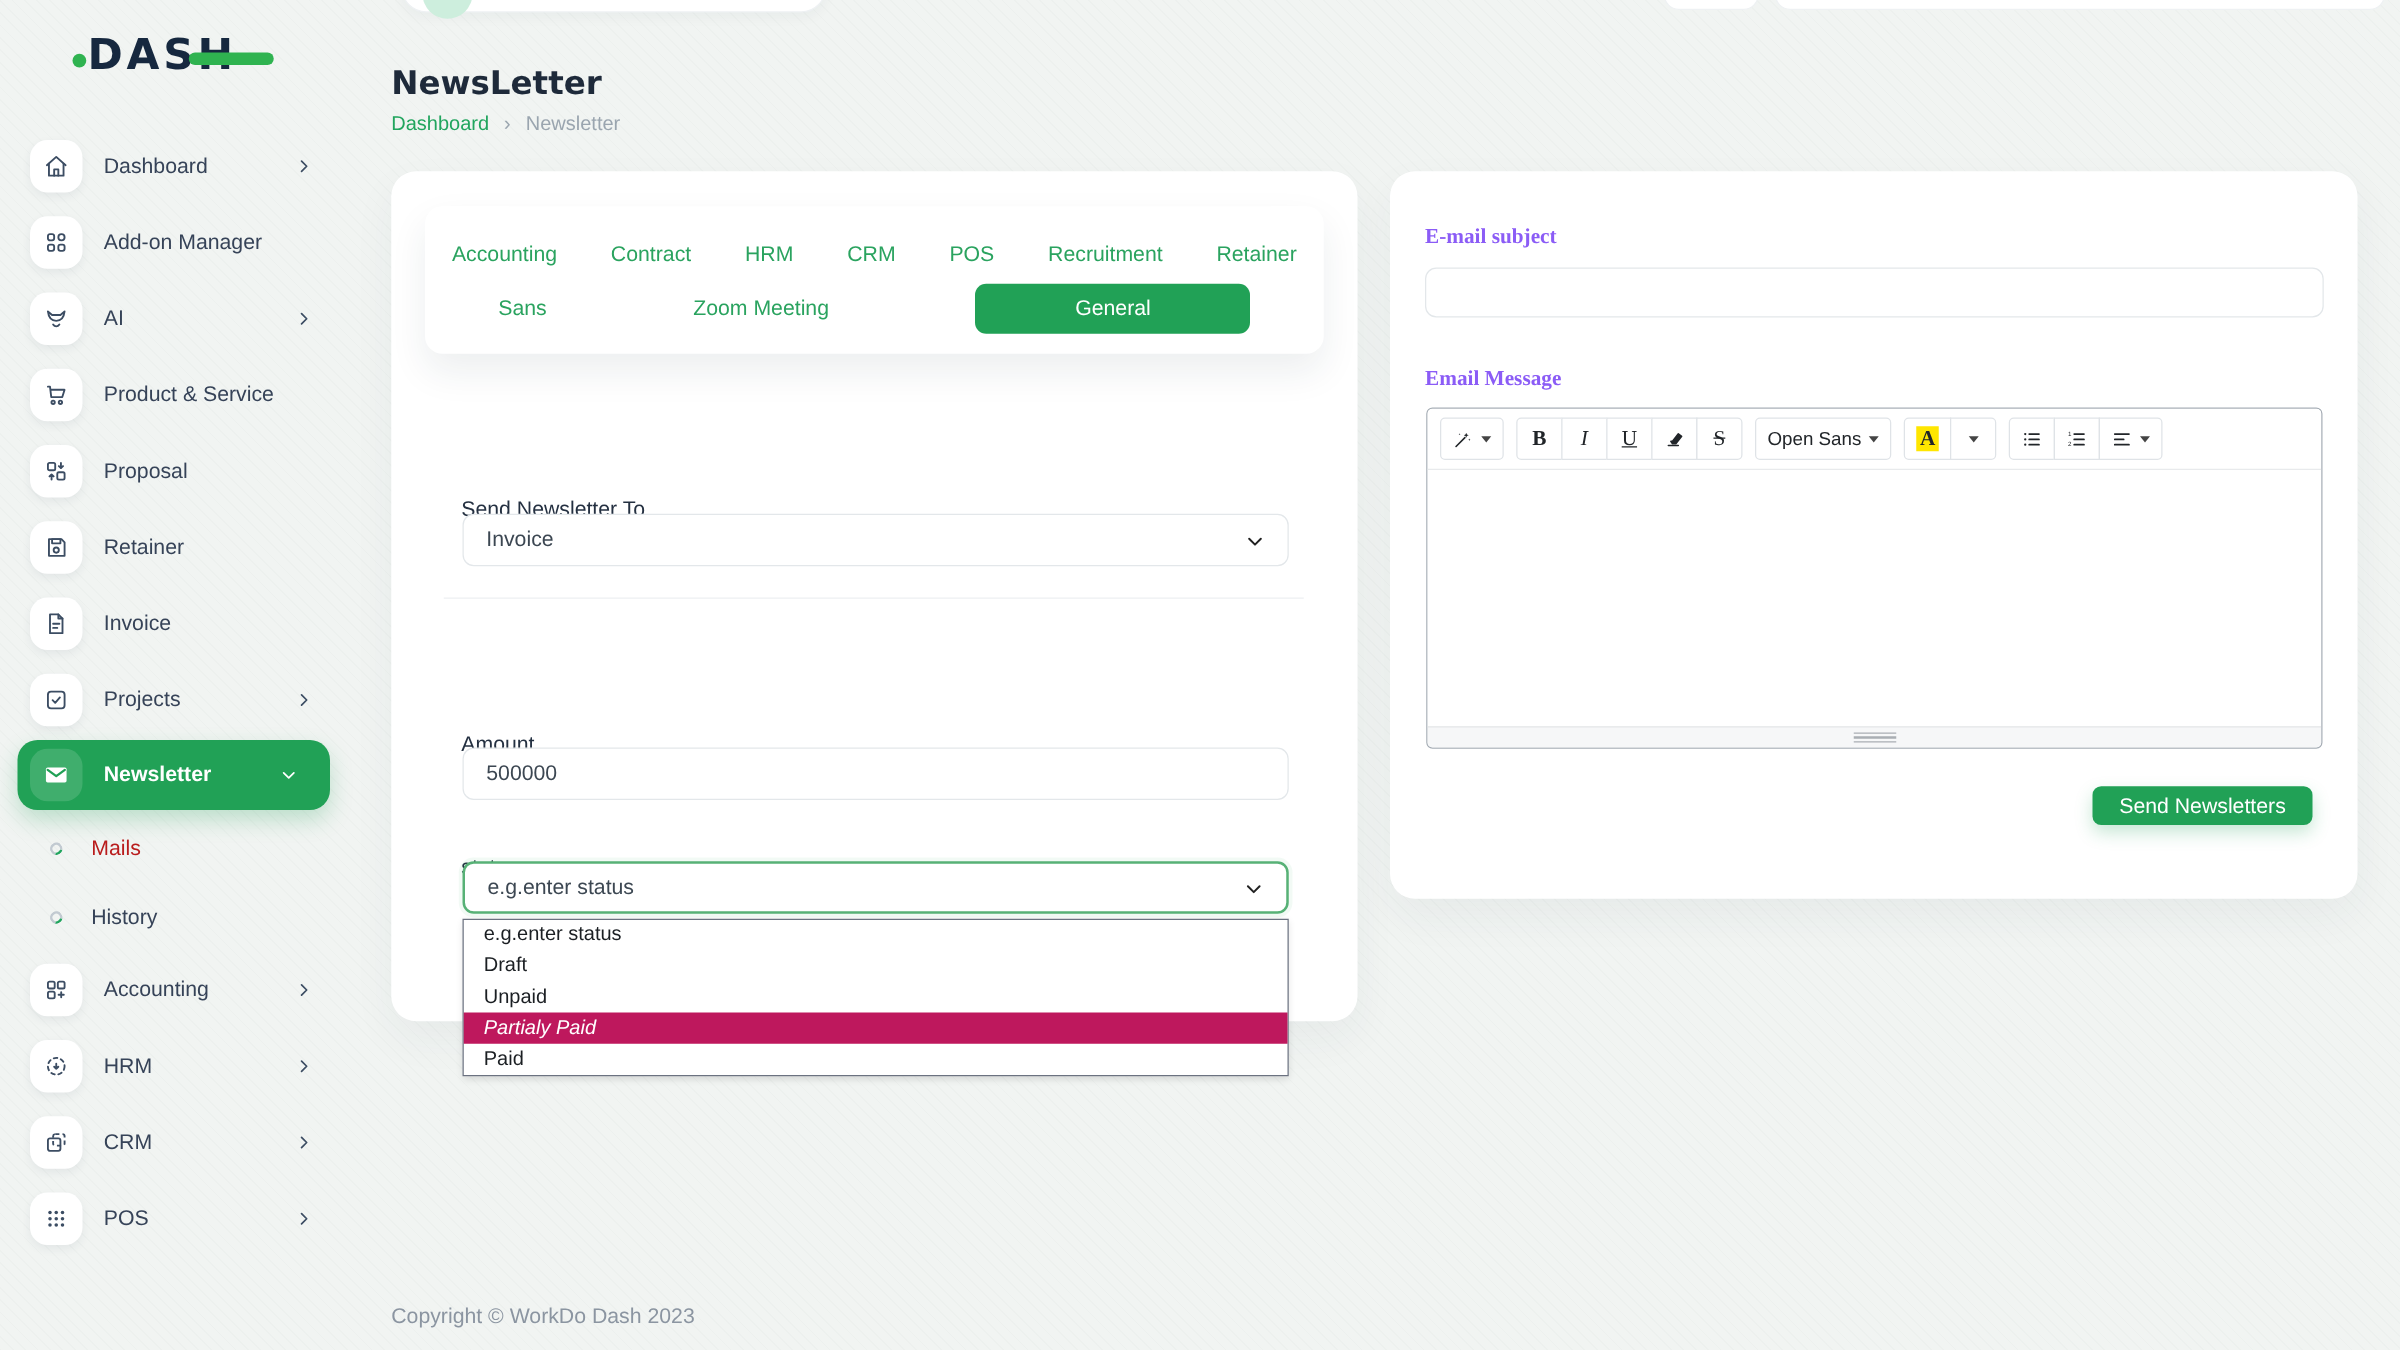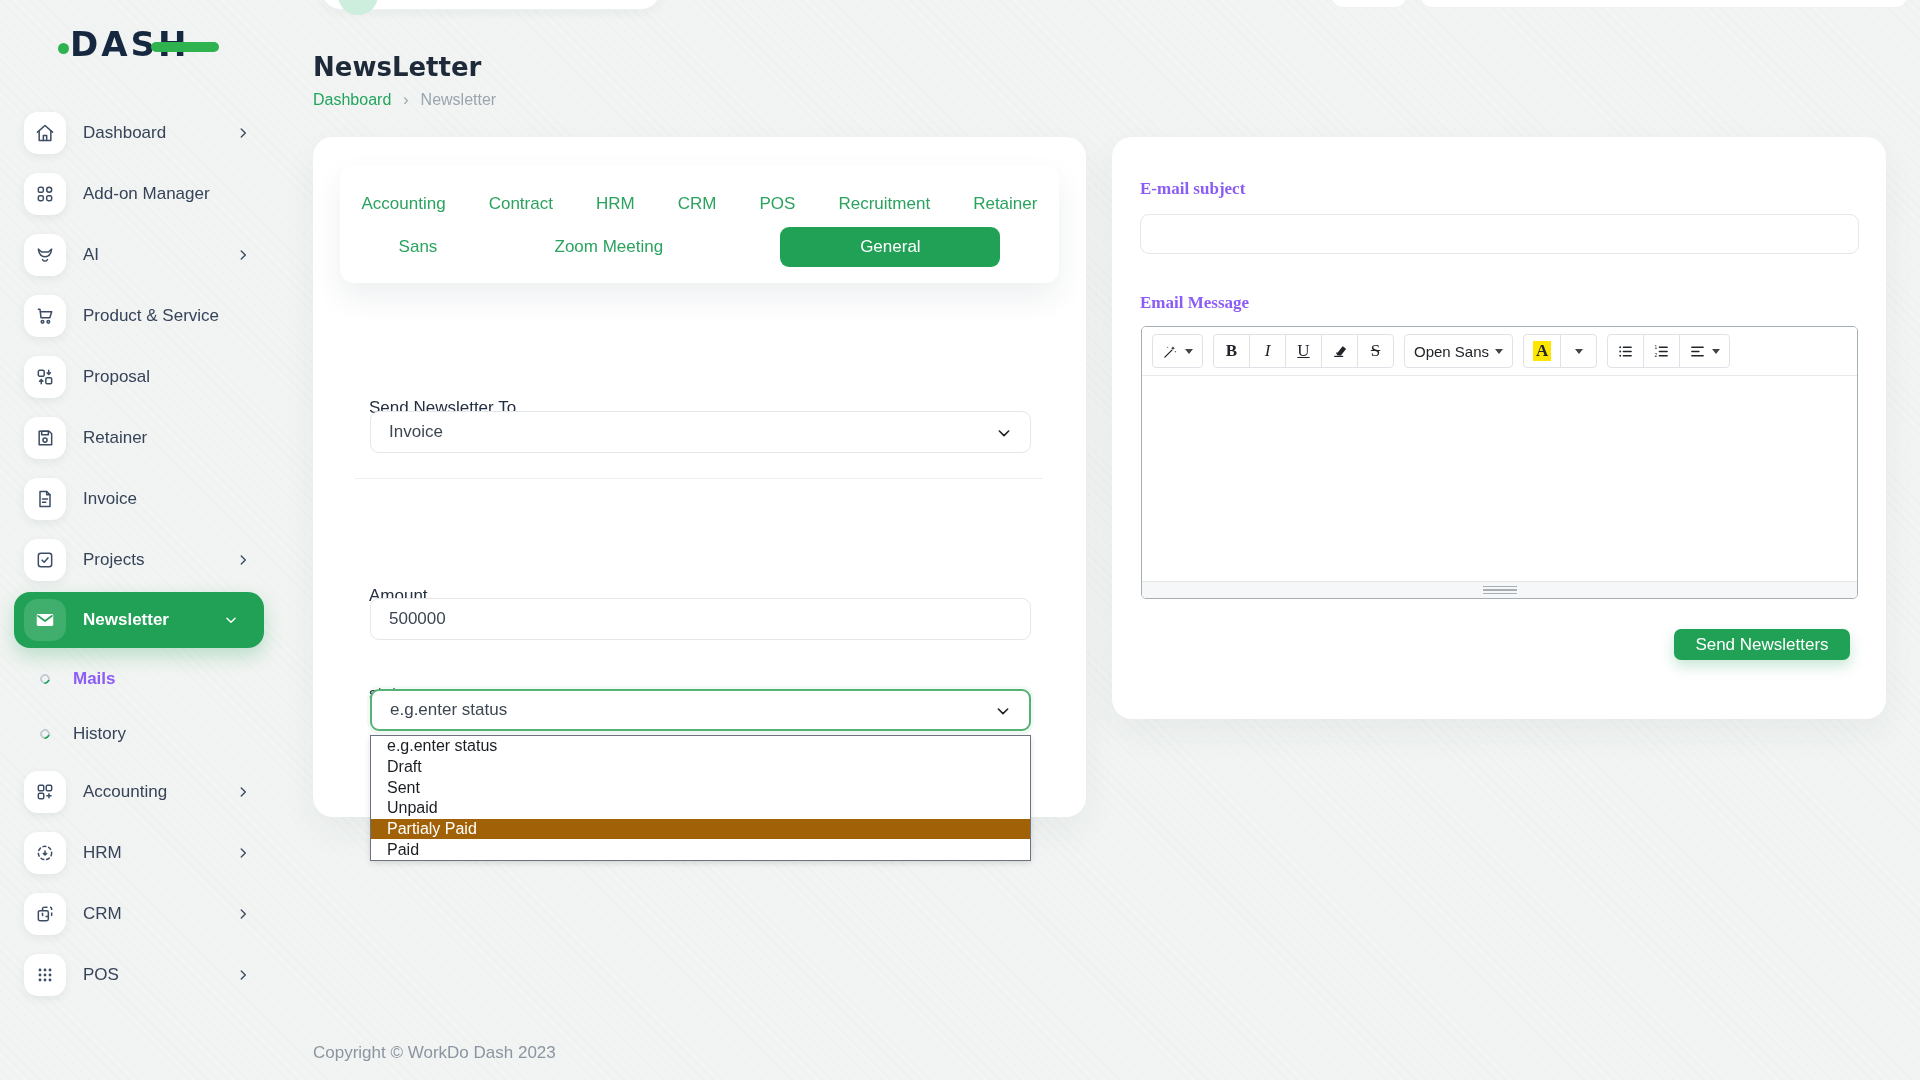--- a/index.html
+++ b/index.html
@@ -25,21 +25,21 @@
   .logo .gdot { position:absolute; left:-12px; top:21px; width:11px; height:11px; border-radius:50%; background:#2fb350; z-index:2;}
   .logo .gbar { position:absolute; left:81px; top:20px; width:68px; height:10px; border-radius:6px; background:#2fb350; z-index:2;}
   .menu { position:absolute; left:0; top:102px; width:280px; }
   .si { position:relative; height:61px; display:flex; align-items:center; cursor:pointer; }
   .si .ibox { width:42px; height:42px; margin-left:24px; border-radius:14px; background:#fff; box-shadow:0 3px 8px rgba(40,60,90,.07); display:flex; align-items:center; justify-content:center; color:#3c4d63; flex:0 0 auto;}
   .si .lbl { margin-left:17px; font-size:17px; font-weight:500; color:#364358; }
   .si .chev { position:absolute; right:30px; color:#3c4d63; display:flex; }
   .si.sub { height:55px; }
   .si.sub .ring { width:10px; height:10px; border-radius:50%; border:2px solid #c2cad1; border-bottom-color:#21a55e; transform:rotate(-35deg); margin-left:40px; flex:0 0 auto;}
   .si.sub .lbl { margin-left:23px; font-weight:500; }
-  .si.sub.active .lbl { color:#8b5cf6; font-weight:700; }
+  .si.sub.active .lbl { color:#b91c1c; font-weight:400; }
   .si.active-row { height:56px; margin:2px 16px 3px 14px; background:#21a156; border-radius:16px; box-shadow:0 8px 18px rgba(33,161,86,.25);}
   .si.active-row .ibox { margin-left:10px; background:rgba(255,255,255,.14); box-shadow:none; color:#fff; }
   .si.active-row .lbl { color:#fff; font-weight:700; }
   .si.active-row .chev { right:26px; color:#fff; }
 
   
   .page-title { left:313px; top:52px; font-size:26px; font-weight:700; color:#1e2a3a; font-family:"DejaVu Sans", sans-serif;}
   .breadcrumb { left:313px; top:91px; font-size:16px; display:flex; gap:12px; align-items:center;}
   .breadcrumb .home { color:#21a55e; cursor:pointer;}
   .breadcrumb .sep { color:#9aa5af; }
@@ -59,21 +59,21 @@
 
   
   .flabel { font-size:17px; font-weight:400; color:#243041;margin-top:29px; }
   .field { background:#fff; border:1px solid #e3e7ea; border-radius:9px; height:42px; display:flex; align-items:center; padding:0 18px; font-size:17px; color:#3c4752; }
   .selchev { position:absolute; right:18px; top:13px; color:#222; display:flex;}
   .divider { left:355px; top:478px; width:688px; height:1px; background:#edf0f2; }
 
   .sel-status { border:2px solid #57b176; box-shadow:0 0 0 3px rgba(40,167,90,.06); }
   .dropdown { left:370px; top:735px; width:661px; height:126px; background:#fff; border:1px solid #6b7280; box-shadow:0 2px 6px rgba(0,0,0,.12); display:flex; flex-direction:column; z-index:5;}
   .opt { flex:1; display:flex; align-items:center; padding-left:16px; font-size:16px; color:#1b1f23; cursor:pointer; }
-  .opt.hl { background:#a16207; color:#fff; }
+  .opt.hl { background:#be185d; color:#fff;font-style:italic; }
 
   
   .rlabel { font-size:17px; font-weight:700; color:#8b5cf6;font-family:Liberation Serif, serif; }
   .subject-input { left:1140px; top:214px; width:719px; height:40px; background:#fff; border:1px solid #e3e7ea; border-radius:9px; padding:0 14px; font-size:16px; color:#333; font-family:"Liberation Sans",sans-serif;}
   .editor { left:1141px; top:326px; width:717px; height:273px; border:1px solid #a5adb5; border-radius:5px; background:#fff; display:flex; flex-direction:column; overflow:hidden;}
   .toolbar { padding:7px 10px; display:flex; gap:10px; align-items:center; background:#fff; }
   .tb-group { display:inline-flex; }
   .tb-btn { border:1px solid #dfe3e7; background:#fff; height:34px; min-width:37px; display:inline-flex; align-items:center; justify-content:center; margin-left:-1px; font-size:17px; color:#212529; cursor:pointer; padding:0 9px;}
   .tb-group .tb-btn:first-child { border-radius:4px 0 0 4px; margin-left:0;}
   .tb-group .tb-btn:last-child { border-radius:0 4px 4px 0;}
@@ -358,21 +358,20 @@
   <span class="selchev" style="top:12px;">
       <svg width="16" height="16" viewBox="0 0 24 24" fill="none" stroke="currentColor" stroke-width="2.4" stroke-linecap="round" stroke-linejoin="round">
         <polyline points="5 9 12 16 19 9"></polyline>
       </svg>
     </span>
 </div>
 
 <div class="abs dropdown">
   <div class="opt">e.g.enter status</div>
   <div class="opt">Draft</div>
-  <div class="opt">Sent</div>
   <div class="opt">Unpaid</div>
   <div class="opt hl">Partialy Paid</div>
   <div class="opt">Paid</div>
 </div>
 
 <div class="abs card card-right"></div>
 
 <div class="abs rlabel" style="left:1140px; top:179px;">E-mail subject</div>
 <input class="abs subject-input" value="" style="">
 

